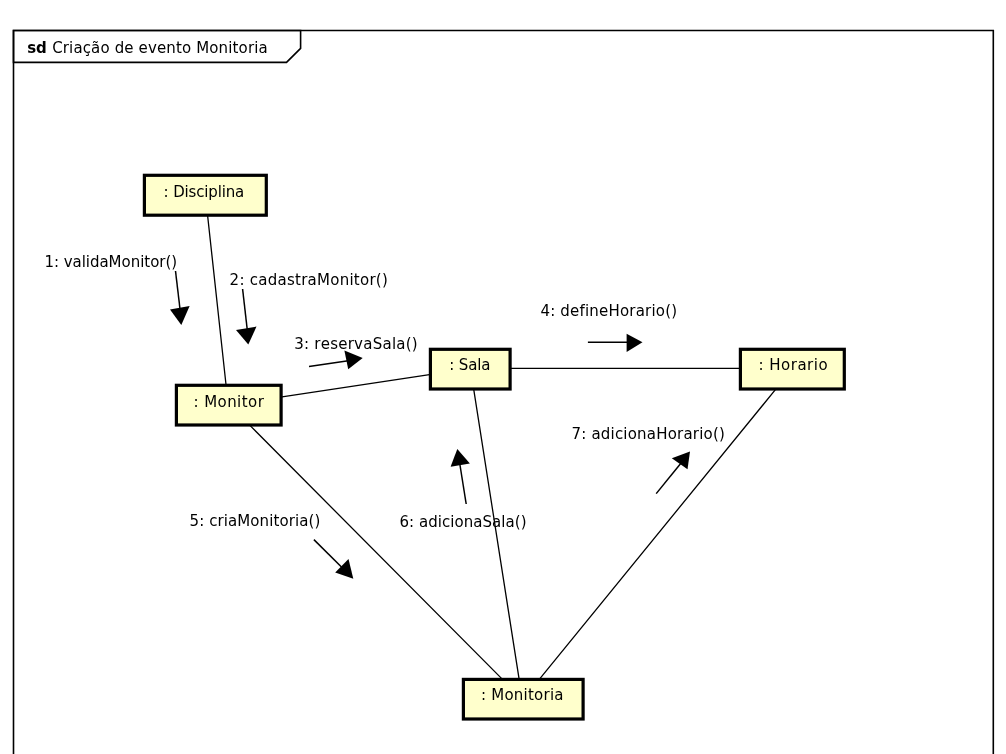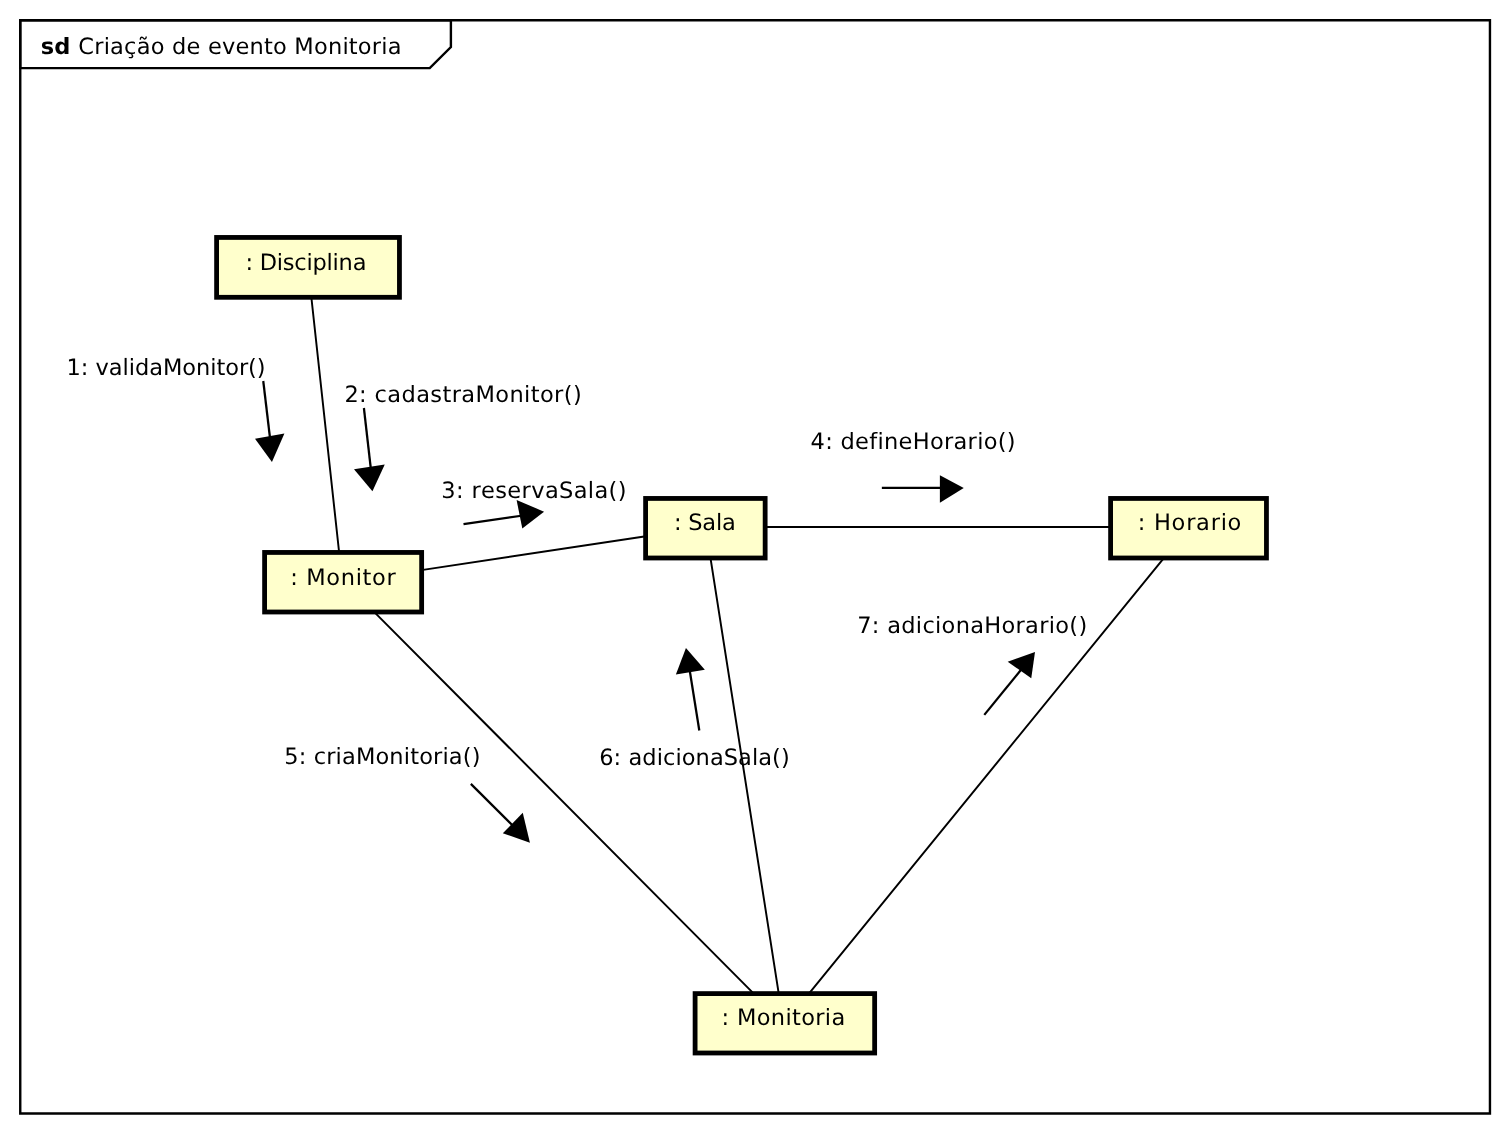--- a/index.html
+++ b/index.html
@@ -1,18 +1,18 @@
 <!DOCTYPE html>
 <html><head>
 <meta charset="utf-8">
 <title>UML Communication Diagram</title>
 <style>
   html,body{margin:0;padding:0;background:#ffffff;}
   body{width:1006px;height:754px;overflow:hidden;font-family:"DejaVu Sans",sans-serif;}
-  #canvas{position:relative;width:1006px;height:592px;}
+  #canvas{position:relative;width:1006px;height:592px;margin-top:17px;}
   svg{display:block;}
   .lbl{font-family:"DejaVu Sans",sans-serif;font-size:15px;fill:#000;font-variant-ligatures:none;font-kerning:none;}
   .objname{font-family:"DejaVu Sans",sans-serif;font-size:15px;fill:#000;font-variant-ligatures:none;font-kerning:none;}
   .framelbl{font-family:"DejaVu Sans",sans-serif;font-size:15px;fill:#000;font-variant-ligatures:none;font-kerning:none;}
 </style>
 </head>
 <body>
 
 <div id="canvas">
 <svg width="1006" height="754" viewBox="0 0 1006 754" shape-rendering="geometricPrecision">

